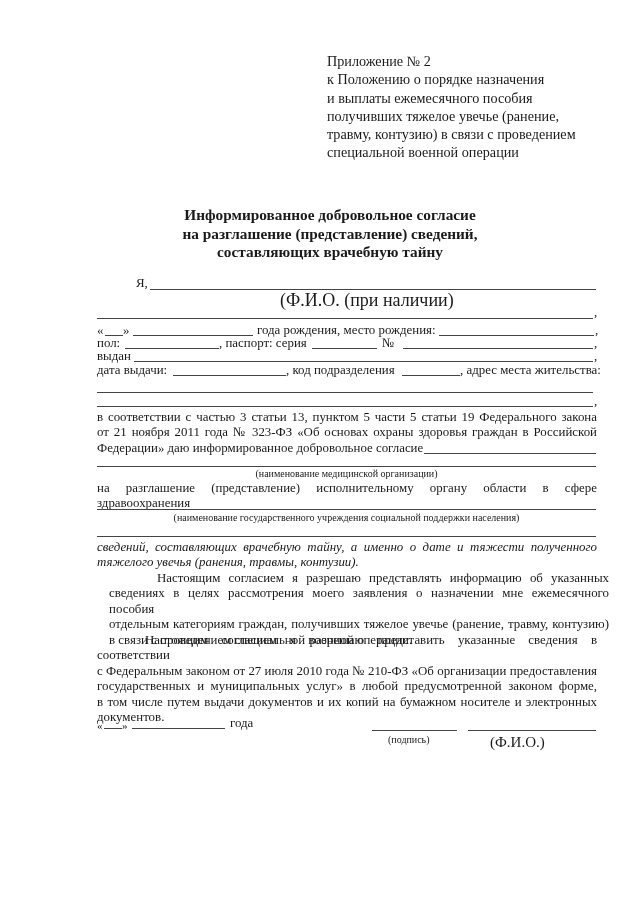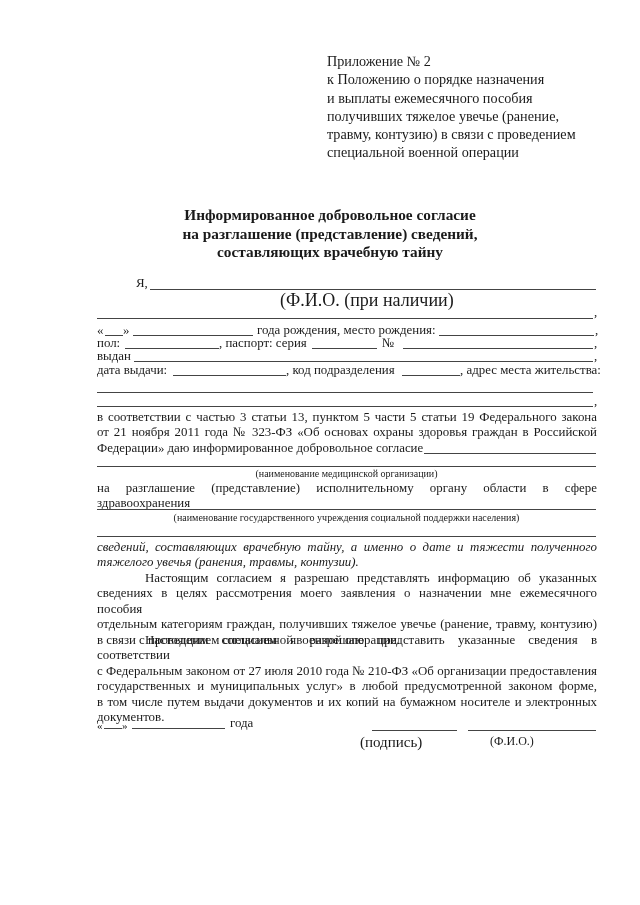--- a/index.html
+++ b/index.html
@@ -87,21 +87,21 @@
 </div>
 <div class="rule" style="left:97px;top:509px;width:499px;"></div>
 <div class="cap" style="left:97px;width:499px;top:512px;">(наименование государственного учреждения социальной поддержки населения)</div>
 <div class="rule" style="left:97px;top:536px;width:499px;"></div>
 
 <div class="just" style="top:540px;font-style:italic;">
   <span class="l">сведений, составляющих врачебную тайну, а именно о дате и тяжести полученного</span>
   <span class="last">тяжелого увечья (ранения, травмы, контузии).</span>
 </div>
 
-<div class="just" style="top:571px;">
+<div class="just" style="top:571px;margin-left:12px;">
   <span class="l indent">Настоящим согласием я разрешаю представлять информацию об указанных</span>
   <span class="l">сведениях в целях рассмотрения моего заявления о назначении мне ежемесячного пособия</span>
   <span class="l">отдельным категориям граждан, получивших тяжелое увечье (ранение, травму, контузию)</span>
   <span class="last">в связи с проведением специальной военной операции.</span>
 </div>
 
 <div class="just" style="top:633px;">
   <span class="l indent">Настоящим согласием я разрешаю представить указанные сведения в соответствии</span>
   <span class="l">с Федеральным законом от 27 июля 2010 года № 210-ФЗ «Об организации предоставления</span>
   <span class="l">государственных и муниципальных услуг» в любой предусмотренной законом форме,</span>
@@ -109,14 +109,14 @@
   <span class="last">документов.</span>
 </div>
 
 <span class="line" style="left:97px;top:718px;font-size:11px;">«</span>
 <div class="rule" style="left:104px;top:728px;width:18px;"></div>
 <span class="line" style="left:122px;top:718px;font-size:11px;">»</span>
 <div class="rule" style="left:132px;top:728px;width:93px;"></div>
 <span class="line" style="left:230px;top:716px;">года</span>
 <div class="rule" style="left:372px;top:730px;width:85px;"></div>
 <div class="rule" style="left:468px;top:730px;width:128px;"></div>
-<span class="cap" style="left:360px;top:734px;font-size:15px;">(подпись)</span>
-<span class="cap" style="left:490px;top:734px;font-size:12px;">(Ф.И.О.)</span>
+<span class="cap" style="left:388px;top:734px;font-size:10px;">(подпись)</span>
+<span class="cap" style="left:490px;top:734px;font-size:15px;">(Ф.И.О.)</span>
 
 </body></html>

